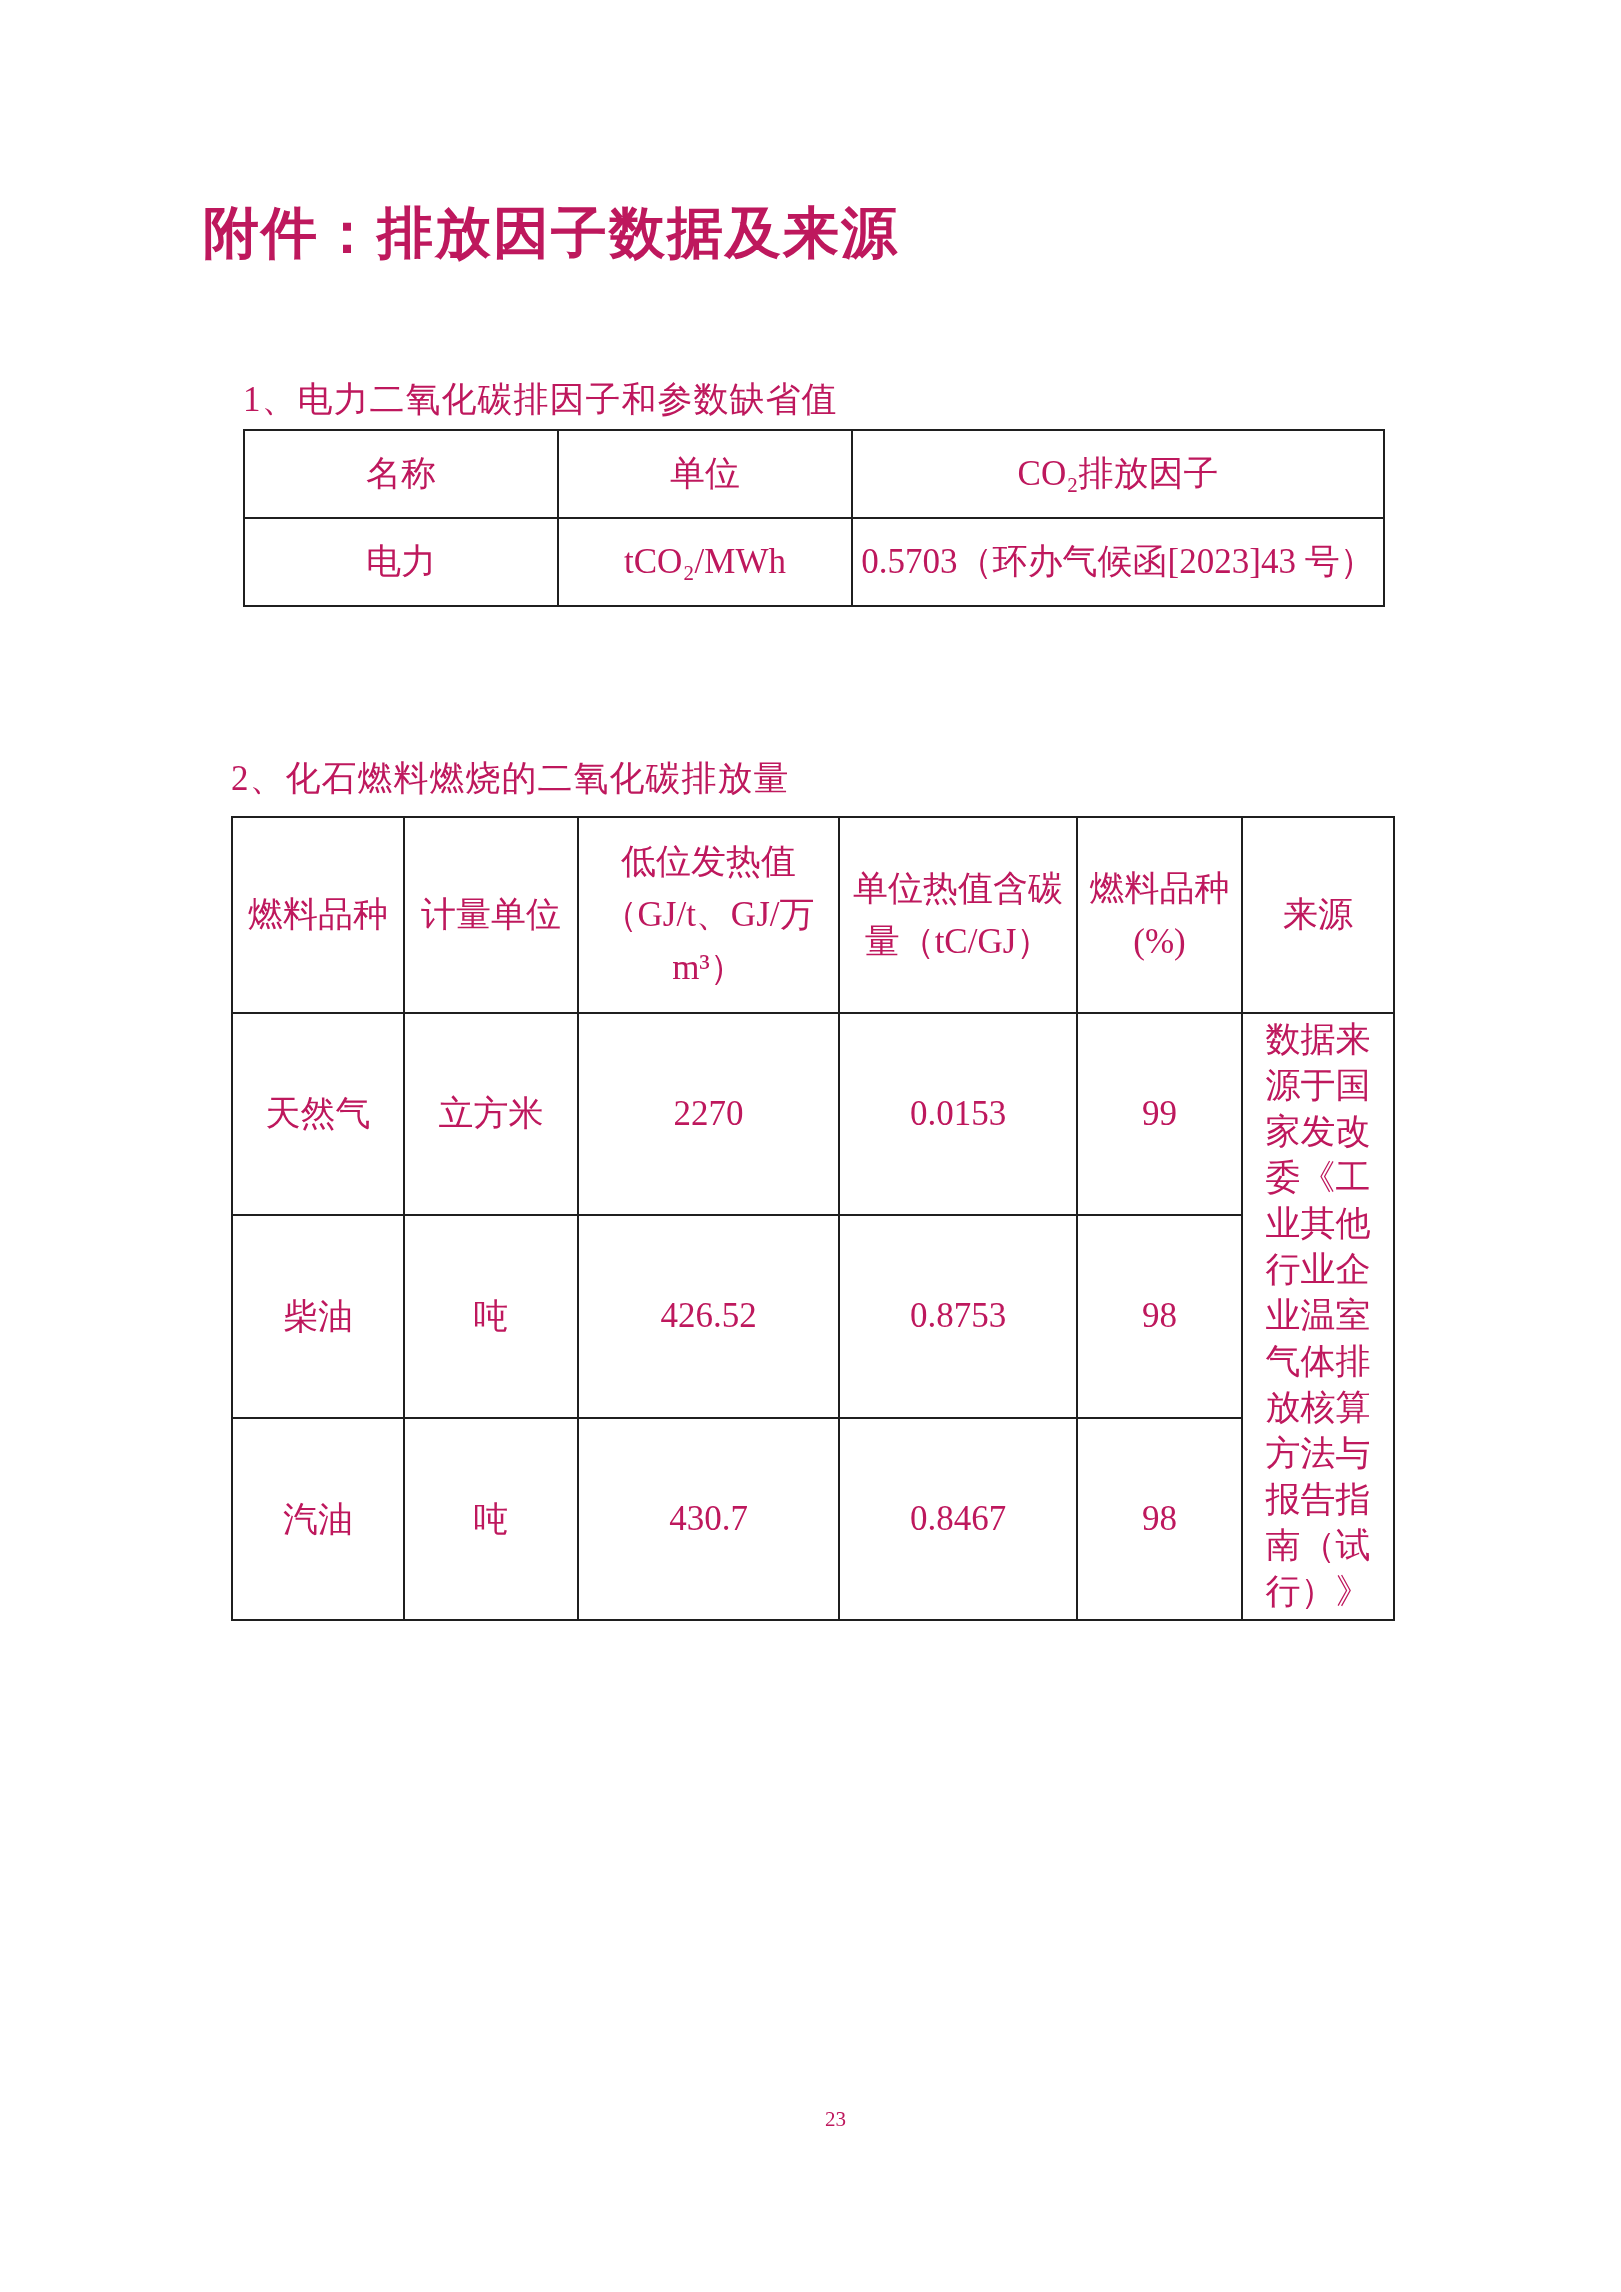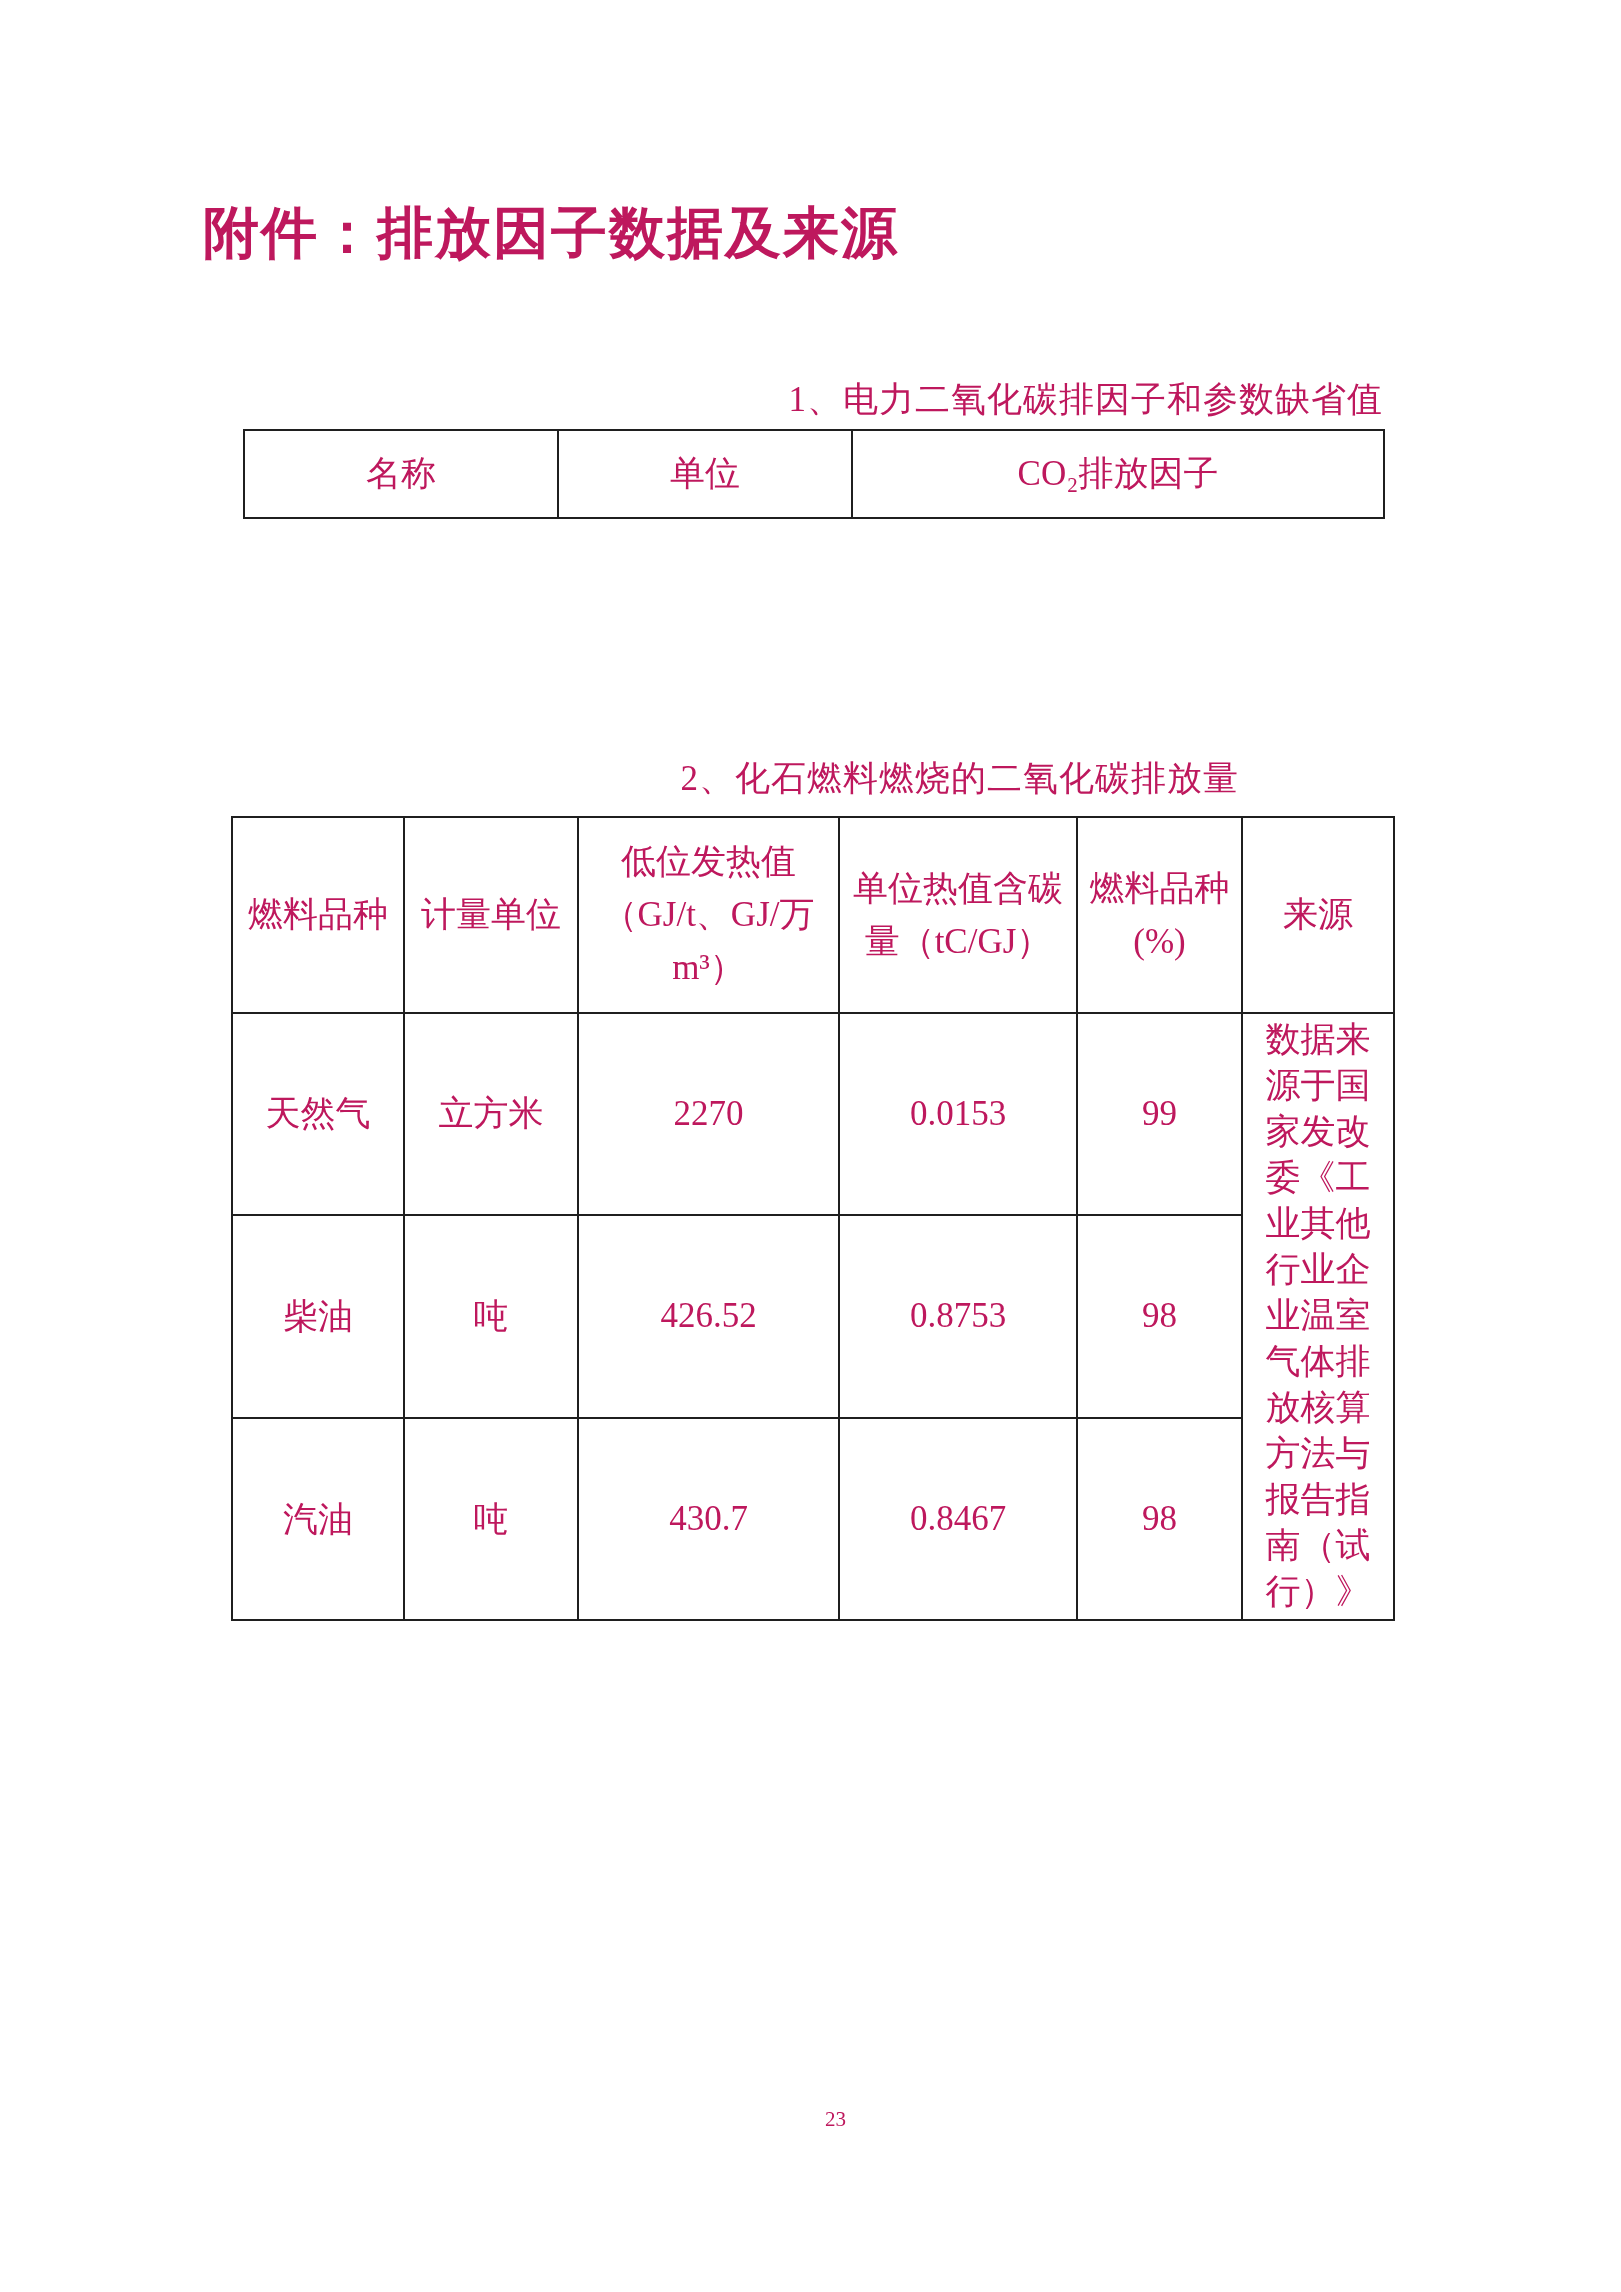--- a/index.html
+++ b/index.html
@@ -32,21 +32,21 @@
     top: 380px;
     width: 1140px;
   }
   .section-2 {
     position: absolute;
     left: 231px;
     top: 759px;
     width: 1008px;
   }
   .table-caption {
-    text-align: right;
+    text-align: left;
     font-size: 35px;
     letter-spacing: 1px;
     height: 39px;
     line-height: 39px;
   }
   .section-1 .table-caption { margin-bottom: 9.8px; }
   .section-2 .table-caption { margin-bottom: 17.6px; }
 
   table.doc-table {
     border-collapse: collapse;
@@ -101,20 +101,25 @@
         <col style="width:314px">
         <col style="width:294px">
         <col style="width:532px">
       </colgroup>
       <tbody>
         <tr class="t1-row">
           <th>名称</th>
           <th>单位</th>
           <th>CO₂排放因子</th>
         </tr>
+        <tr class="t1-row">
+          <td>电力</td>
+          <td>tCO₂/MWh</td>
+          <td>0.5703（环办气候函[2023]43 号）</td>
+        </tr>
       </tbody>
     </table>
   </div>
 
   <div class="section-2">
     <div class="table-caption">2、化石燃料燃烧的二氧化碳排放量</div>
     <table class="doc-table">
       <colgroup>
         <col style="width:172px">
         <col style="width:174px">

